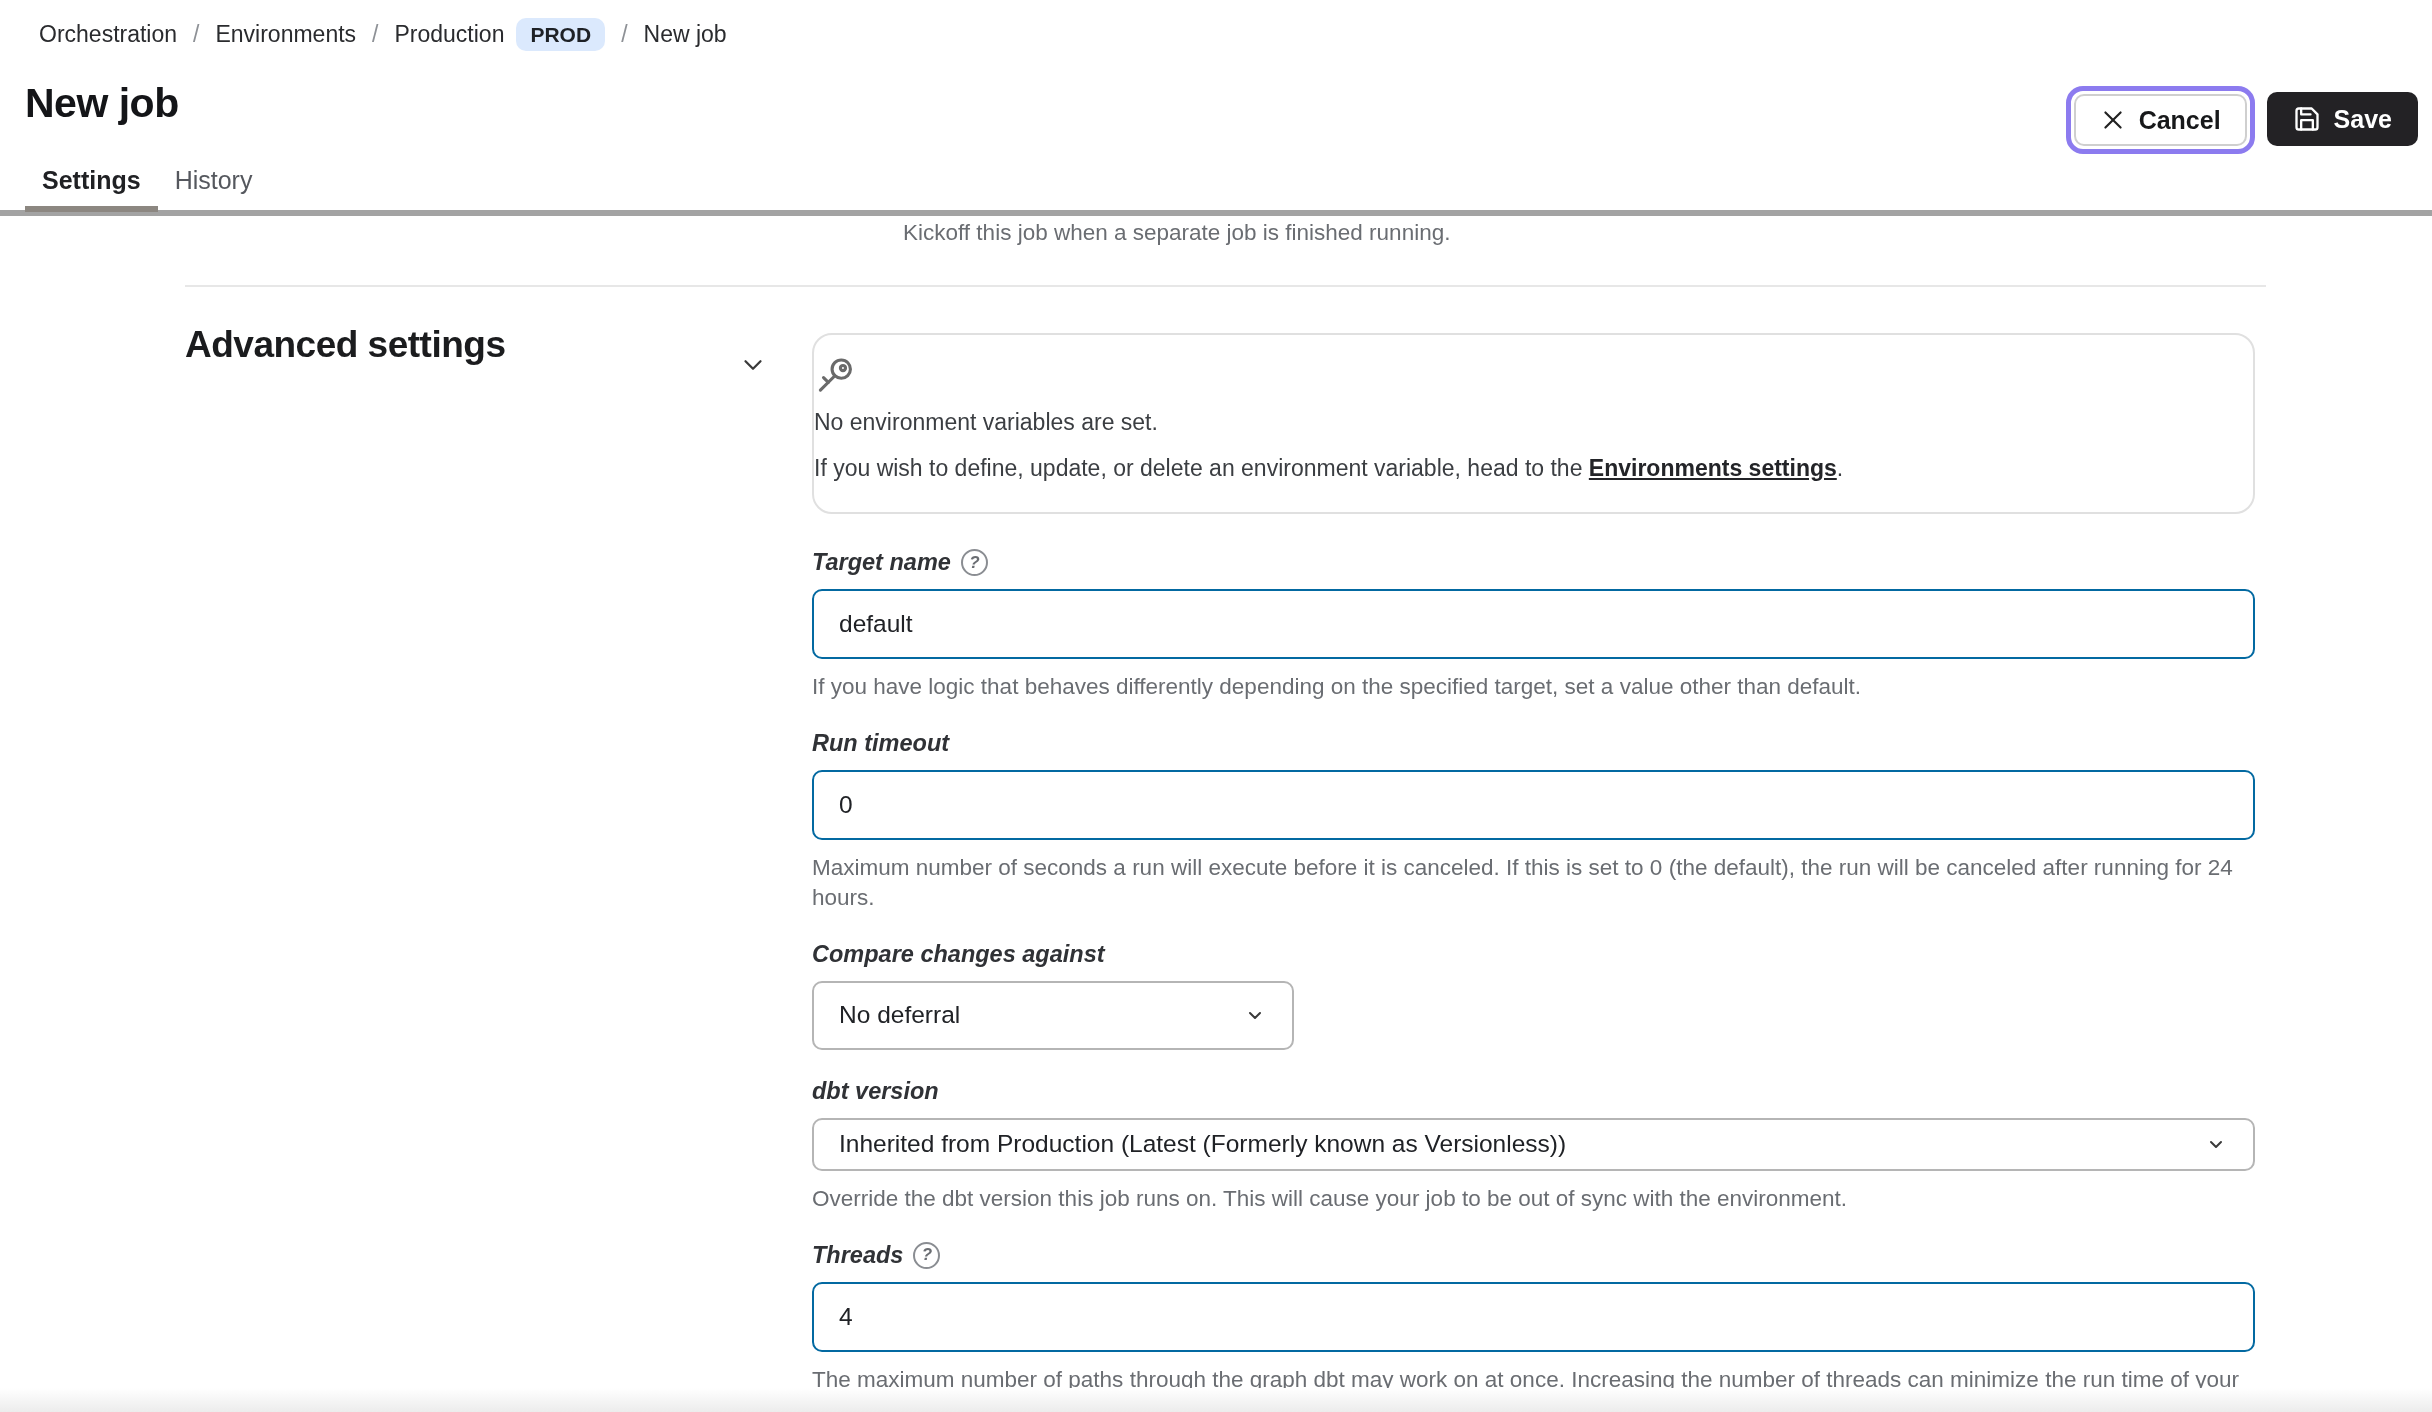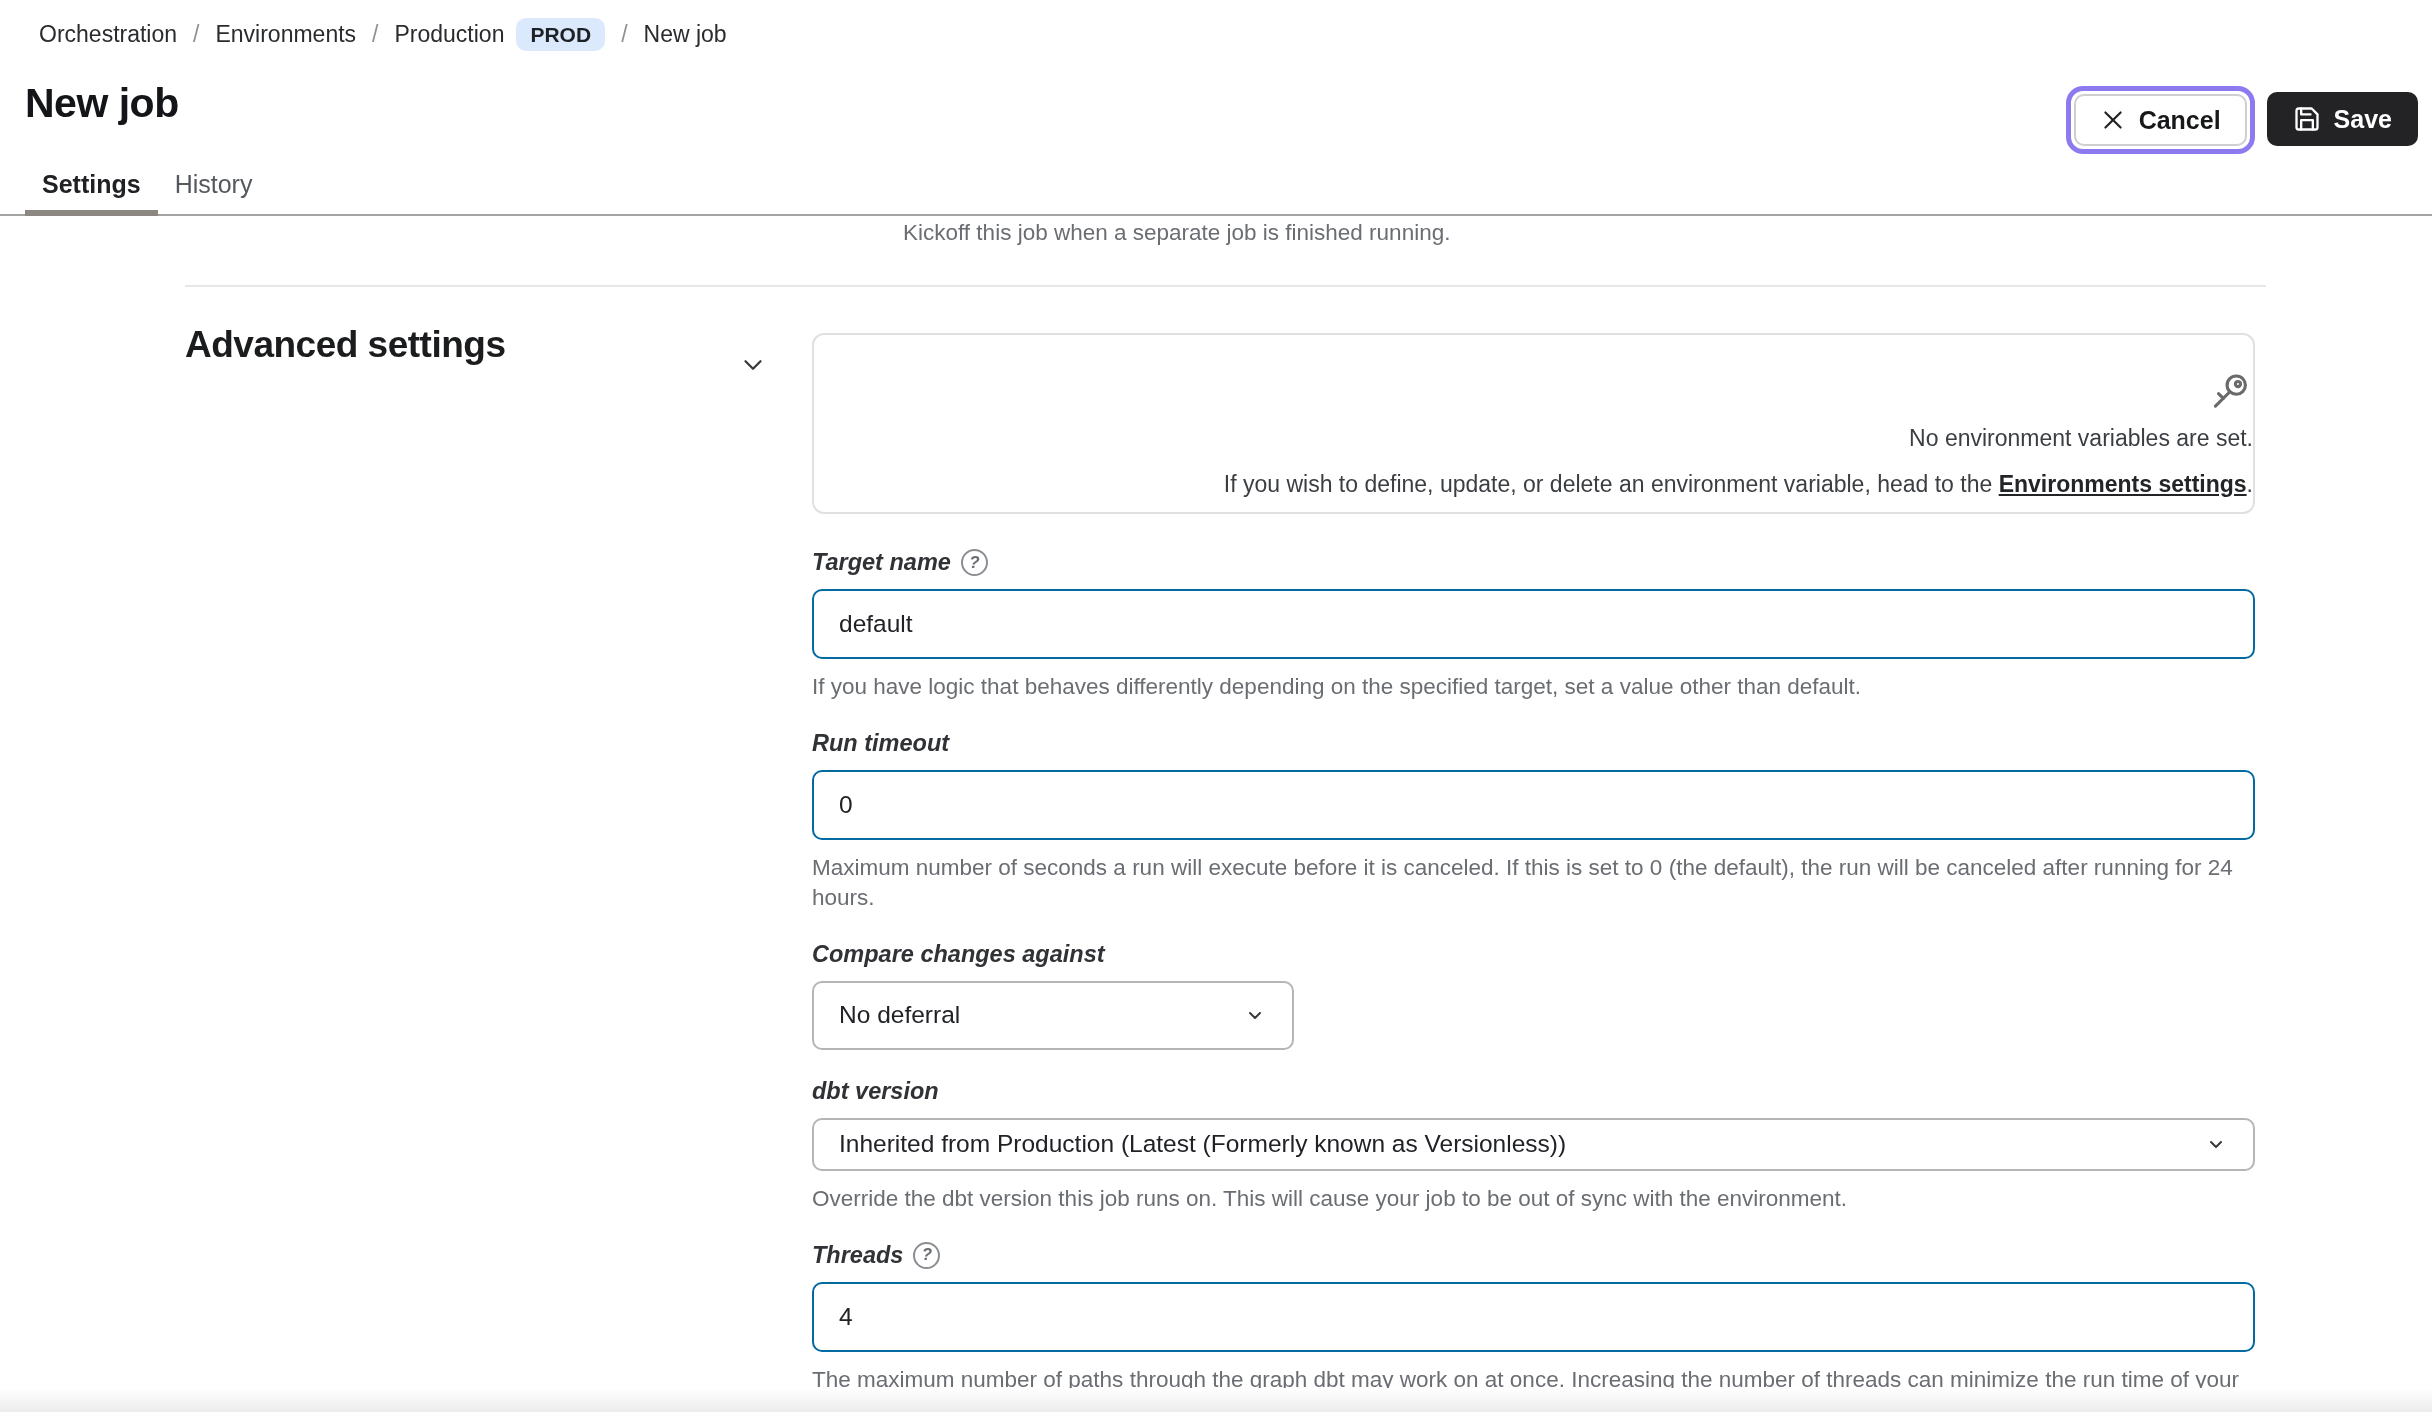--- a/index.html
+++ b/index.html
@@ -2,21 +2,21 @@
 <html><head>
 <meta charset="utf-8">
 <style>
   * { margin:0; padding:0; box-sizing:border-box; }
   html,body { width:2432px; height:1412px; background:#fff;
     font-family:"Liberation Sans", sans-serif; color:#1e1f21; }
   .page { position:relative; width:2432px; height:1412px; overflow:hidden; background:#fff; }
 
   
   .header { position:absolute; top:0; left:0; right:0; height:216px; background:#fff;
-    border-bottom:2px solid #a3a3a3; z-index:2; }
+    border-bottom:6px solid #a3a3a3; z-index:2; }
   .breadcrumb { position:absolute; left:39px; top:18px; display:flex; align-items:center;
     gap:16px; font-size:23px; color:#2a2b2e; white-space:nowrap; }
   .breadcrumb a { color:#2a2b2e; text-decoration:none; cursor:pointer; }
   .breadcrumb .sep { color:#8e9196; }
   .crumb-group { display:flex; align-items:center; gap:12px; }
   .badge { display:inline-block; background:#dbe9fd; color:#1e2126; font-weight:700;
     font-size:21px; padding:6px 14px; border-radius:10px; line-height:1; }
   h1.page-title { position:absolute; left:25px; top:80px; font-size:41px; font-weight:700;
     letter-spacing:-0.5px; color:#141518; }
   .actions { position:absolute; right:14px; top:86px; display:flex; align-items:flex-start; gap:12px; }
@@ -37,22 +37,22 @@
   .kickoff-help { position:absolute; left:903px; top:4px; font-size:22.5px; color:#6a6d72; }
   .section-divider { position:absolute; left:185px; right:166px; top:69px; border:none;
     border-top:2px solid #e7e7e7; }
 
   .left-col { position:absolute; left:185px; top:108px; width:560px; }
   .left-col h2 { font-size:37px; font-weight:700; letter-spacing:-0.5px; color:#1b1c1e; }
   .left-col p { margin-top:13px; font-size:22.5px; color:#66686c; }
   .collapse-btn { position:absolute; left:732px; top:128px; background:none; border:none; cursor:pointer; padding:6px; }
 
   .right-col { position:absolute; left:812px; top:117px; width:1443px; }
-  .env-box { border:2px solid #e0e0e0; border-radius:12px; height:181px; width:100%;
-    display:flex; flex-direction:column; align-items:flex-end; padding-top:34px; margin-bottom:35px; }
+  .env-box { border:2px solid #e0e0e0; border-radius:20px; height:181px; width:100%;
+    display:flex; flex-direction:column; align-items:flex-start; padding-top:18px; margin-bottom:35px; }
   .env-title { font-size:23px; color:#3b3e42; margin-top:12px; }
   .env-desc { font-size:23px; color:#3b3e42; margin-top:19px; }
   .env-desc a { color:#232428; font-weight:700; text-decoration:underline; cursor:pointer; }
 
   .field { margin-bottom:28px; }
   .field-label { display:flex; align-items:flex-start; gap:10px; font-size:23.5px; font-weight:700;
     color:#303236; margin-bottom:13px;font-style:italic; }
   .help-circle { display:inline-flex; align-items:center; justify-content:center; width:27px; height:27px;
     border:2px solid #8a8d92; border-radius:50%; color:#6a6d72; font-size:17px; font-weight:700; cursor:pointer; }
   .text-input { width:100%; height:70px; border:2px solid #0369a1; border-radius:10px;

